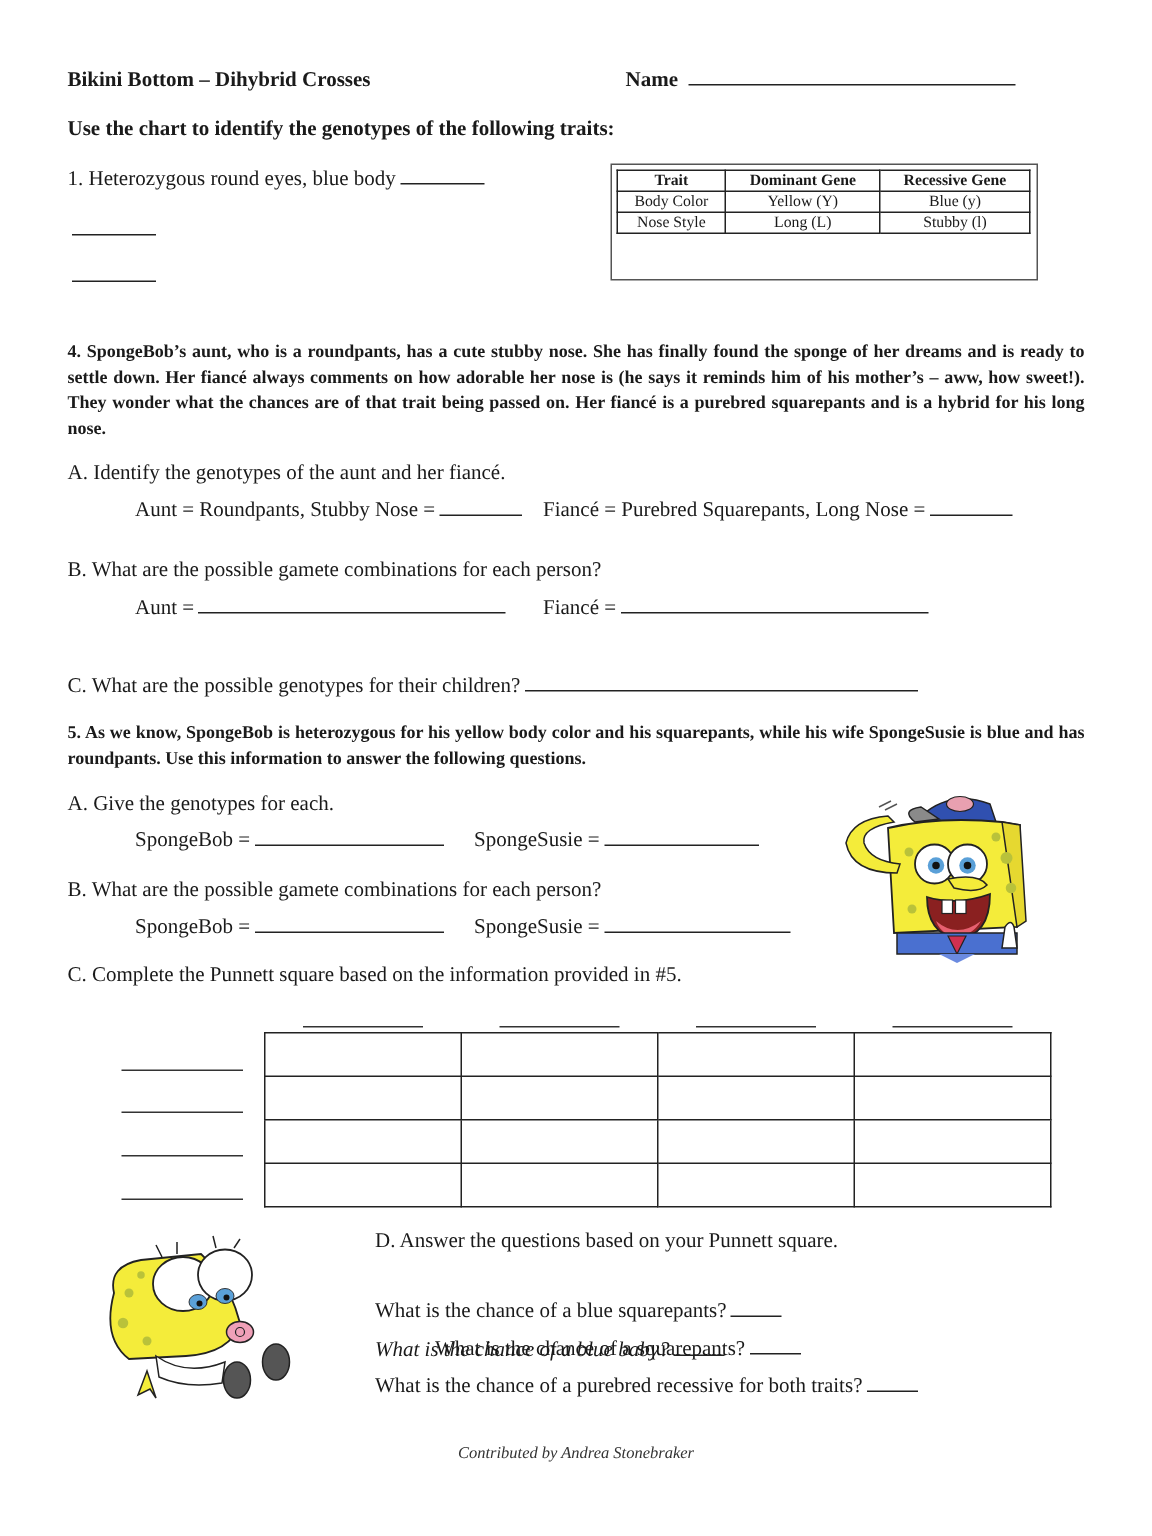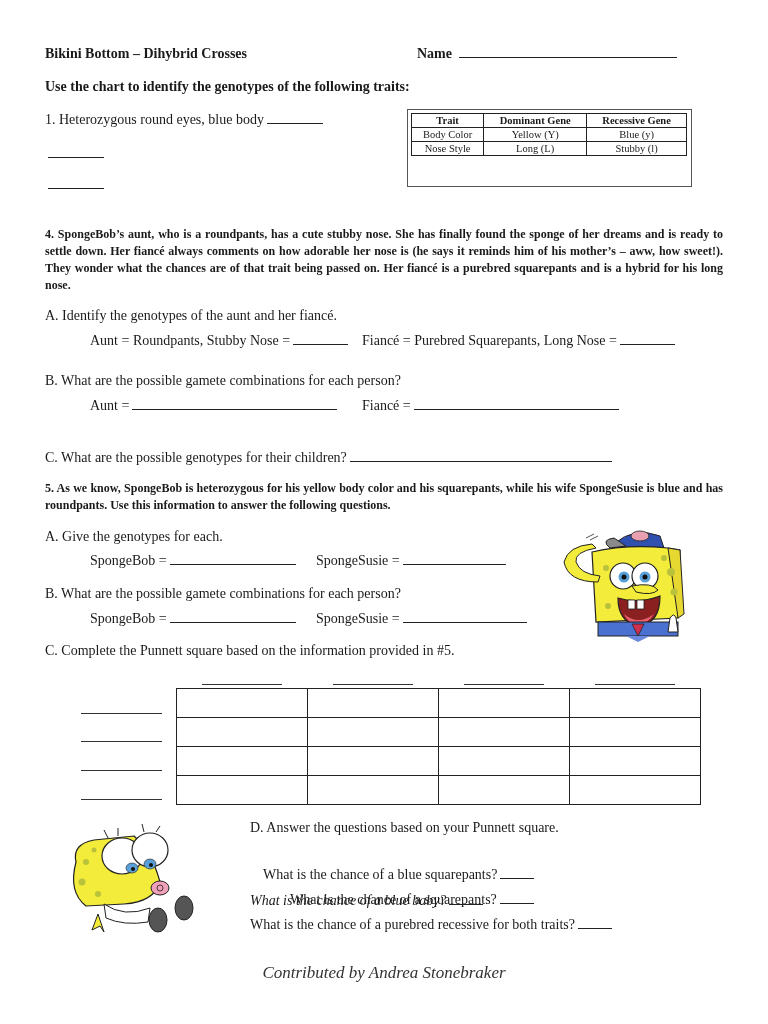--- a/index.html
+++ b/index.html
@@ -21,21 +21,21 @@
   .chart th { font-weight:bold; }
 
   
   .punnett { position:absolute; left:176px; top:688px; width:525px; height:116px;
              border-collapse:collapse; }
   .punnett td { border:1.5px solid #222; width:131px; height:28px; padding:0; }
   .line { position:absolute; height:0; border-top:1px solid #333; }
 
   .art { position:absolute; }
   .credit { position:absolute; left:0; width:768px; top:963px; text-align:center;
-            font-size:17px; font-style:italic; color:#333; }
+            font-size:11px; font-style:italic; color:#333; }
 </style>
 </head>
 <body>
 
 <div class="abs b t14" style="left:45px;top:46px;">Bikini Bottom – Dihybrid Crosses</div>
 <div class="abs b t14" style="left:417px;top:46px;">
   <span>Name</span>
   <span class="blank" style="width:218px;"></span>
 </div>
 
@@ -189,21 +189,21 @@
     <td></td>
         <td></td>
   </tr>
 </tbody>
   </table>
 
 <div class="abs t14" style="left:250px;top:820px;">D. Answer the questions based on your Punnett square.</div>
 <div class="abs t14" style="left:250px;top:893px;font-style:italic;">
   <span>What is the chance of a blue baby?</span><span class="blank" style="width:34px;"></span>
 </div>
-<div class="abs t14" style="left:263px;top:867px;">
+<div class="abs t14" style="left:250px;top:867px;">
   <span>What is the chance of a blue squarepants?</span><span class="blank" style="width:34px;"></span>
 </div>
 <div class="abs t14" style="left:250px;top:892px;margin-left:40px;">
   <span>What is the chance of a squarepants?</span><span class="blank" style="width:34px;"></span>
 </div>
 <div class="abs t14" style="left:250px;top:917px;">
   <span>What is the chance of a purebred recessive for both traits?</span><span class="blank" style="width:34px;"></span>
 </div>
 
 <svg class="art" style="left:64px;top:822px;" width="134" height="112" viewBox="0 0 134 112">

